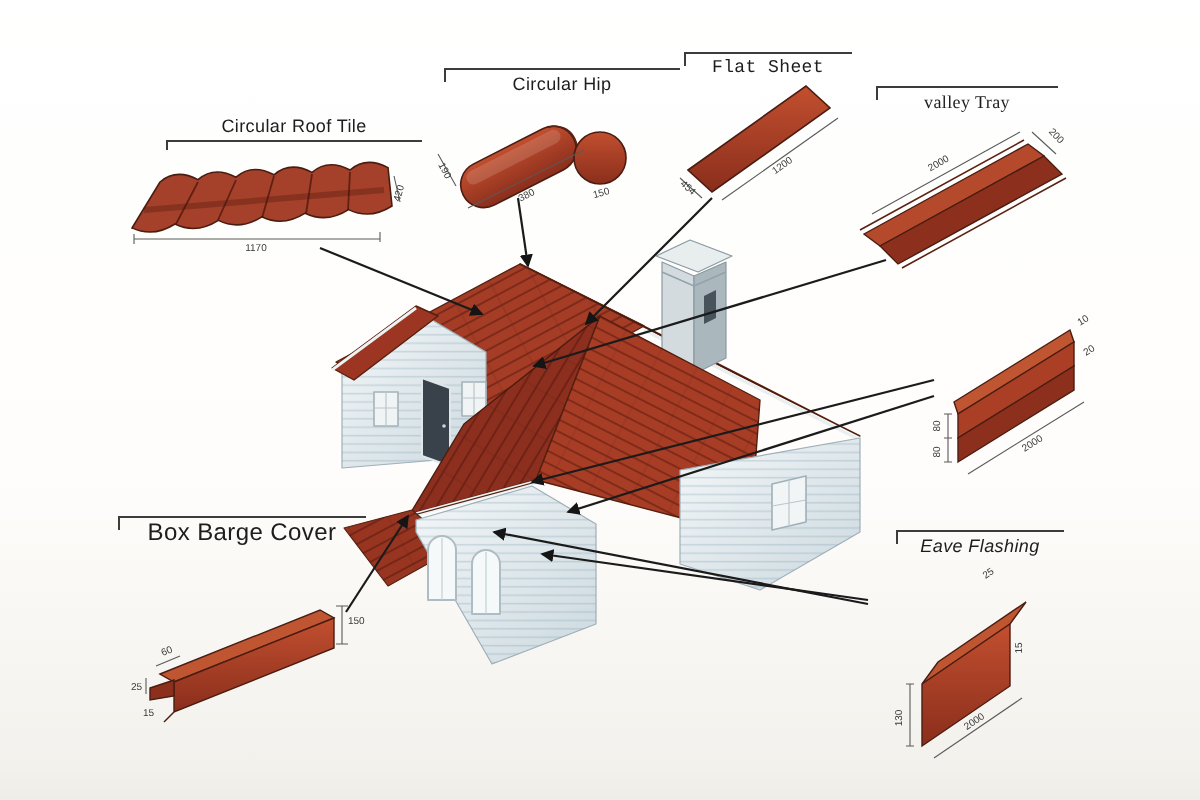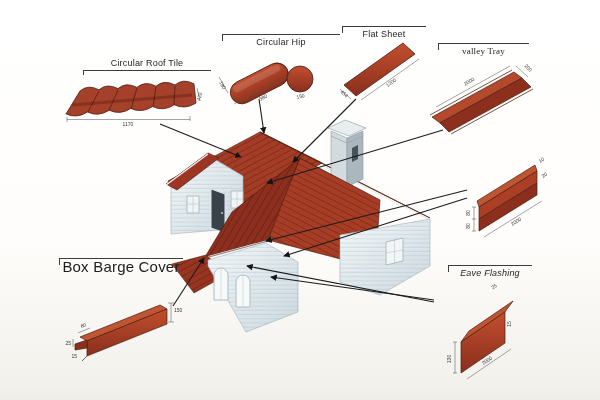--- a/index.html
+++ b/index.html
@@ -9,21 +9,21 @@
     font-family:"Liberation Sans", sans-serif;
   }
   .lbl, .lbl-under{
     position:absolute;font-size:9px;color:#1d1d1d;letter-spacing:.2px;
     text-align:center;line-height:11px;white-space:nowrap;
   }
   .lbl{border-top:1px solid #3c3c3c;padding-top:2px;}
   .lbl::before{content:"";position:absolute;left:0;top:0;width:1px;height:6px;background:#3c3c3c;}
   .lbl-under{border-bottom:1px solid #3c3c3c;padding-bottom:1px;}
   .lbl-under::after{content:"";position:absolute;left:0;bottom:-5px;width:1px;height:5px;background:#3c3c3c;}
-  .lbl-big{font-size:15px;}
+  .lbl-big{font-size:12px;}
   svg{position:absolute;left:0;top:0;}
   svg text{font-family:"Liberation Sans", sans-serif;}
   .dim{font-size:5px;fill:#3a3a3a;}
   .dimline{stroke:#5a5a5a;stroke-width:.55;fill:none;}
   .lead{stroke:#1b1b1b;stroke-width:1.1;fill:none;}
 </style>
 </head>
 <body>
 
 <div class="stage">
@@ -227,21 +227,21 @@
     <path class="lead" d="M434,300 L271,277" marker-end="url(#ah)"></path>
     <path class="lead" d="M434,302 L247,266" marker-end="url(#ah)"></path>
     <path class="lead" d="M173,306 L204,258" marker-end="url(#ah)"></path>
   </g>
 </svg>
 
 <div class="lbl-under" style="left:83px;top:58px;width:128px;">Circular Roof Tile</div>
 
 <div class="lbl" style="left:222px;top:14px;width:118px;margin-top:20px;">Circular Hip</div>
 
-<div class="lbl" style="left:342px;top:26px;width:84px;">Flat Sheet</div>
+<div class="lbl" style="left:342px;top:26px;width:84px;font-family:Liberation Mono, monospace;">Flat Sheet</div>
 
 <div class="lbl" style="left:438px;top:43px;width:91px;font-family:Liberation Serif, serif;">valley Tray</div>
 
 
 <div class="lbl" style="left:448px;top:265px;width:84px;font-style:italic;">Eave Flashing</div>
 
 <div class="lbl lbl-big" style="left:59px;top:258px;width:124px;">Box Barge Cover</div>
 
 </div>
 

